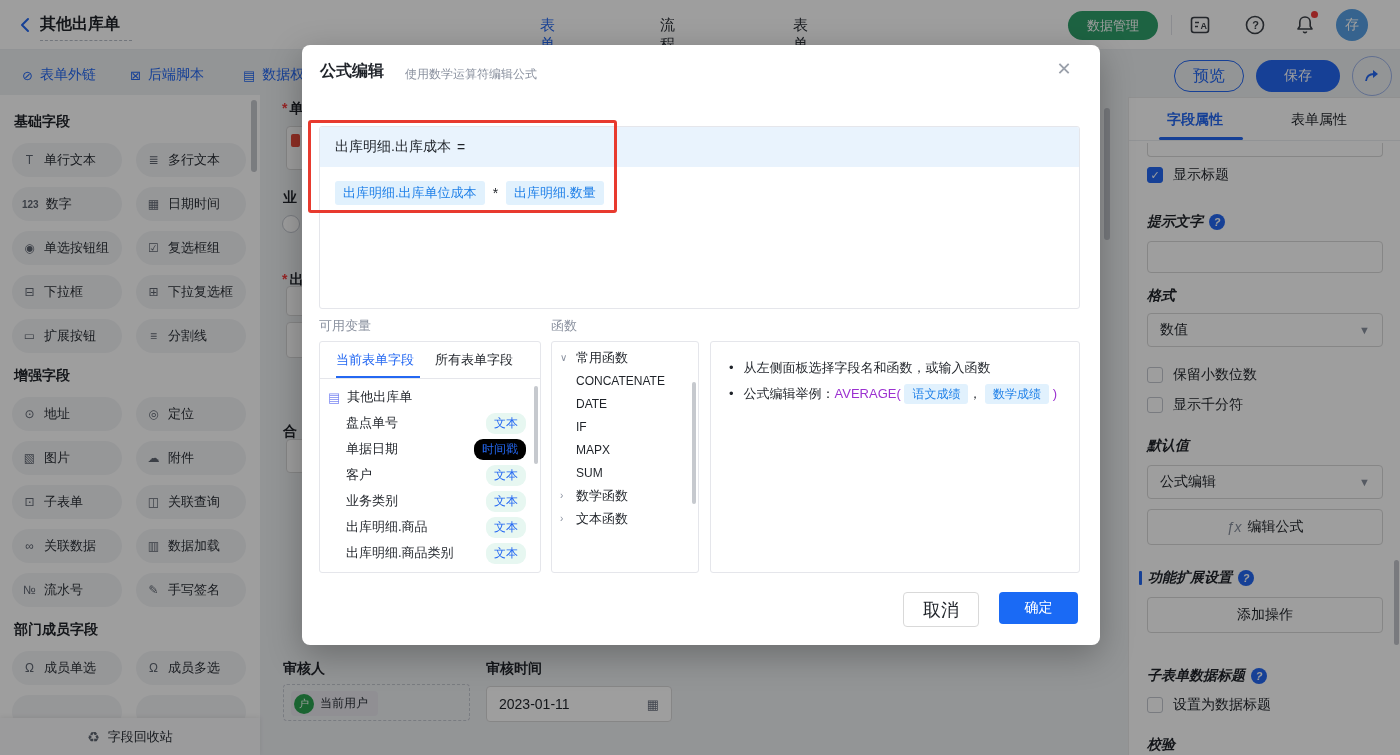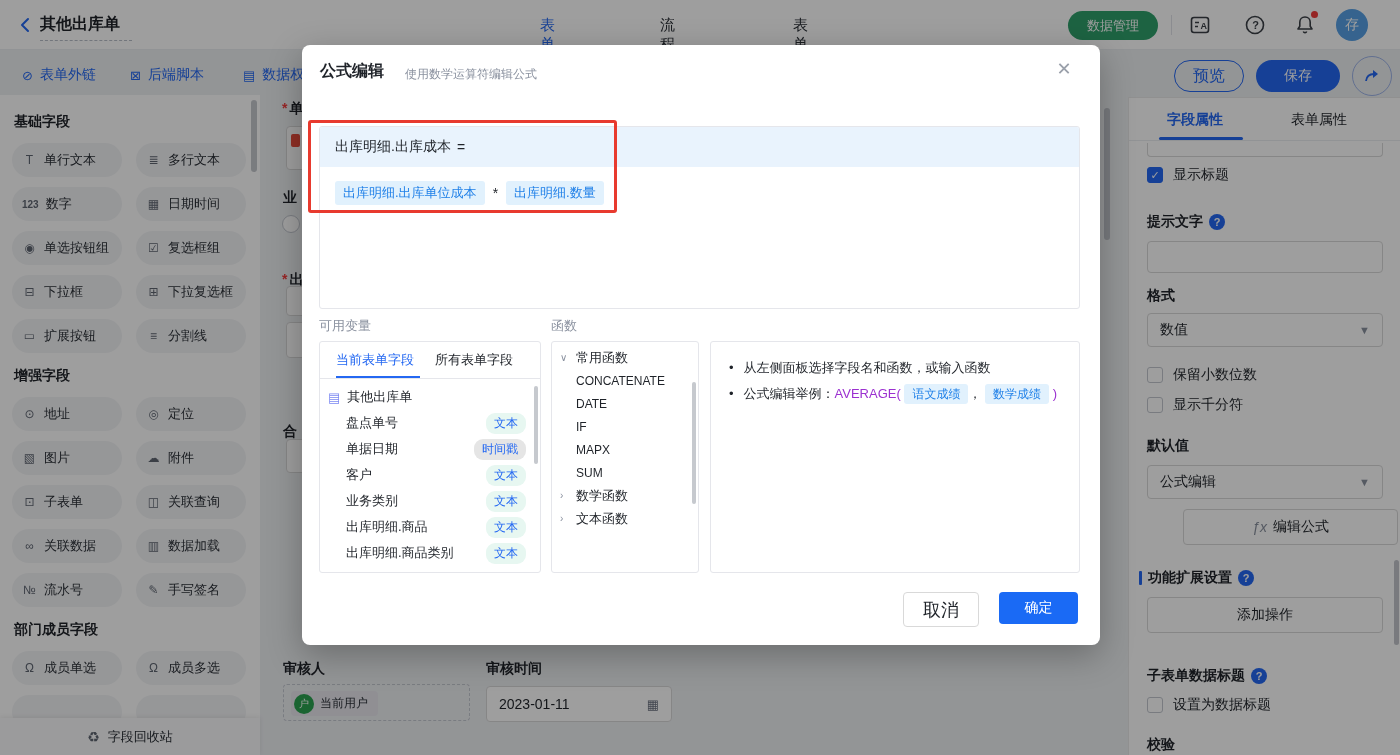--- a/index.html
+++ b/index.html
@@ -54,21 +54,21 @@
   .date-box{background:#fff;border:1px solid #d9d9d9;border-radius:4px;display:flex;align-items:center;
     justify-content:space-between;padding:0 12px;font-size:14px;color:#1f2329;}
   .cal-ic{color:#6b7280;font-size:13px;}
   .cv-scroll{left:1104px;top:108px;width:6px;height:132px;border-radius:3px;background:#c2c5cb;}
   
   .rp{left:1128px;top:97px;width:272px;height:658px;background:#fff;border-left:1px solid #e8e8e8;border-top:1px solid #e8e8e8;}
   .rp-tab{top:13px;font-size:14px;color:#1f2329;cursor:pointer;}
   .rp-tab.active{color:#2468f2;font-weight:600;}
   .rp-underline{left:30px;top:39px;width:84px;height:3px;background:#2468f2;border-radius:2px;}
   .rp-div{left:0;top:42px;width:272px;border-bottom:1px solid #ebedf0;}
-  .rp-label{font-size:14px;font-weight:700;color:#1f2329;display:flex;align-items:center;gap:6px;}
+  .rp-label{font-size:14px;font-weight:700;color:#1f2329;display:flex;align-items:center;gap:6px;font-style:italic;}
   .rp-input{background:#fff;border:1px solid #d9d9d9;border-radius:4px;}
   .rp-select{background:#fff;border:1px solid #d9d9d9;border-radius:4px;display:flex;align-items:center;
     justify-content:space-between;padding:0 12px;font-size:14px;color:#1f2329;cursor:pointer;}
   .chev{color:#8a919f;font-size:11px;}
   .cb-row{display:flex;align-items:center;gap:10px;font-size:14px;color:#1f2329;}
   .cb{width:16px;height:16px;border-radius:3px;border:1px solid #c3c7cf;background:#fff;flex:0 0 auto;}
   .cb.checked{background:#2468f2;border-color:#2468f2;color:#fff;font-size:11px;line-height:15px;text-align:center;}
   .help-dot{width:16px;height:16px;border-radius:50%;background:#2468f2;color:#fff;font-size:11px;font-weight:700;
     display:inline-flex;align-items:center;justify-content:center;}
   .rp-btn{border:1px solid #d9d9d9;border-radius:4px;background:#fff;font-size:14px;color:#1f2329;
@@ -94,21 +94,21 @@
   .v-tabs{position:relative;height:37px;border-bottom:1px solid #e5e6eb;display:flex;align-items:center;}
   .v-tab{font-size:13px;color:#1f2329;cursor:pointer;}
   .v-tab.active{color:#2468f2;}
   .v-ul{position:absolute;left:16px;bottom:0;width:84px;height:2px;background:#2468f2;}
   .vrow{height:26px;display:flex;align-items:center;padding:0 14px 0 26px;justify-content:space-between;cursor:pointer;}
   .vrow.root{padding-left:8px;justify-content:flex-start;gap:7px;}
   .vrow .vn{font-size:13px;color:#1f2329;white-space:nowrap;}
   .vrow .doc{color:#7c89f2;font-size:13px;}
   .badge{font-size:12px;color:#2468f2;border-radius:9px;padding:2px 8px;white-space:nowrap;}
   .badge.text{background:#e7f7f1;}
-  .badge.time{background:#e5e5e5;}
+  .badge.time{background:#000000;}
   .p-scroll{position:absolute;border-radius:2px;background:#c6c9ce;}
   .s-row{height:34px;border-bottom:1px solid #e5e6eb;display:flex;align-items:center;padding:0 10px;gap:7px;}
   .s-ph{font-size:13px;color:#c0c4cc;}
   .frow{height:23px;display:flex;align-items:center;padding-left:24px;font-size:12px;color:#1f2329;cursor:pointer;}
   .frow.grp{padding-left:8px;gap:6px;font-size:13px;}
   .frow .gchev{color:#8a919f;font-size:10px;width:10px;}
   .hp{padding:13px 18px;font-size:13px;color:#1f2329;line-height:26px;}
   .hp .b{margin-right:10px;color:#1f2329;}
   .hfn{color:#9b30d0;}
   .btn-cancel{left:601px;top:547px;width:76px;height:35px;border:1px solid #d9d9d9;border-radius:4px;background:#fff;
@@ -352,21 +352,21 @@
     <div class="a cb-row" style="left:18px;top:298px;">
       <span class="cb"></span>
       <span>显示千分符</span>
     </div>
 
     <div class="a rp-label" style="left:18px;top:339px;">默认值</div>
     <div class="a rp-select" style="left:18px;top:367px;width:236px;height:34px;">
       <span>公式编辑</span>
       <span class="chev">▼</span>
     </div>
-    <div class="a rp-btn" style="left:18px;top:411px;width:215px;height:36px;margin-left:36px;">
+    <div class="a rp-btn" style="left:18px;top:411px;width:236px;height:36px;">
       <span style="color:#8a919f;font-style:italic;">ƒx</span>
       <span>编辑公式</span>
     </div>
 
     <div class="a rp-label" style="left:10px;top:471px;">
       <span class="blue-bar"></span>
       <span>功能扩展设置</span>
       <span class="help-dot">?</span>
     </div>
     <div class="a rp-btn" style="left:18px;top:499px;width:236px;height:36px;">

